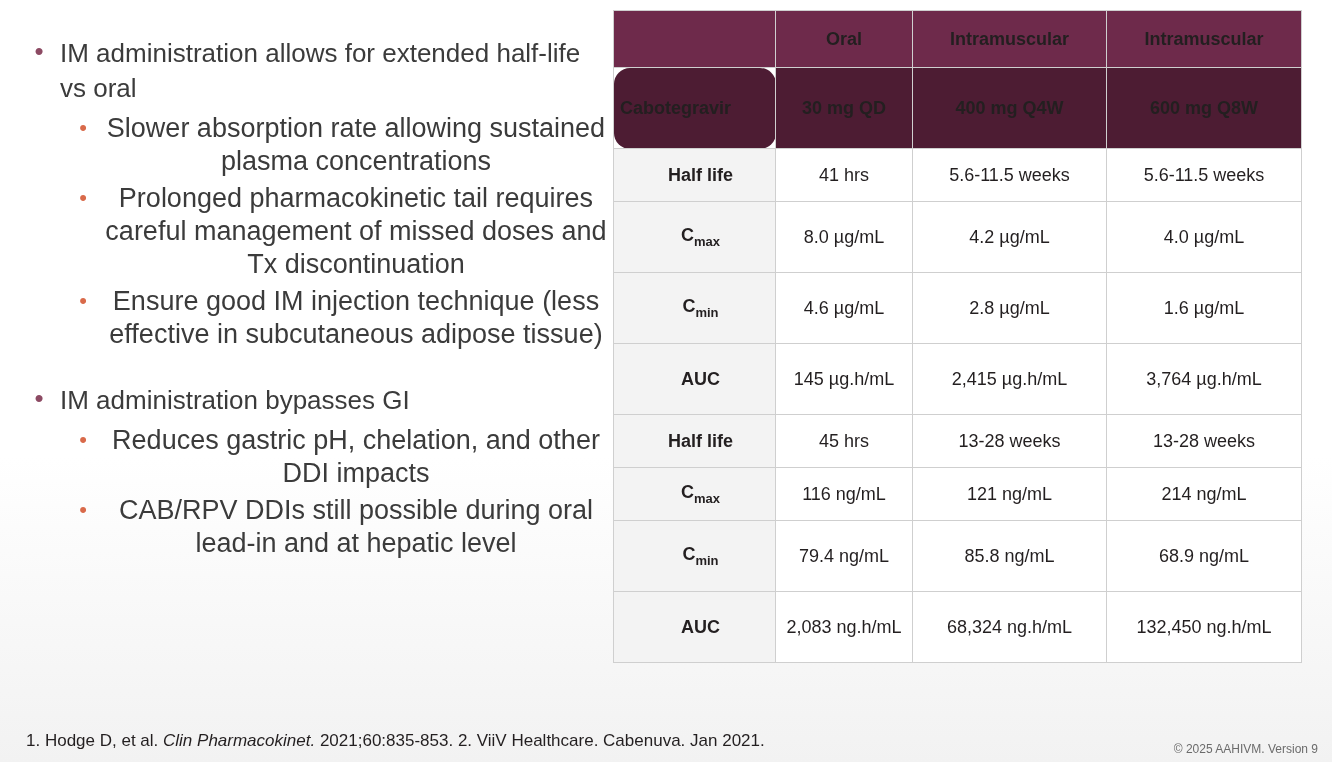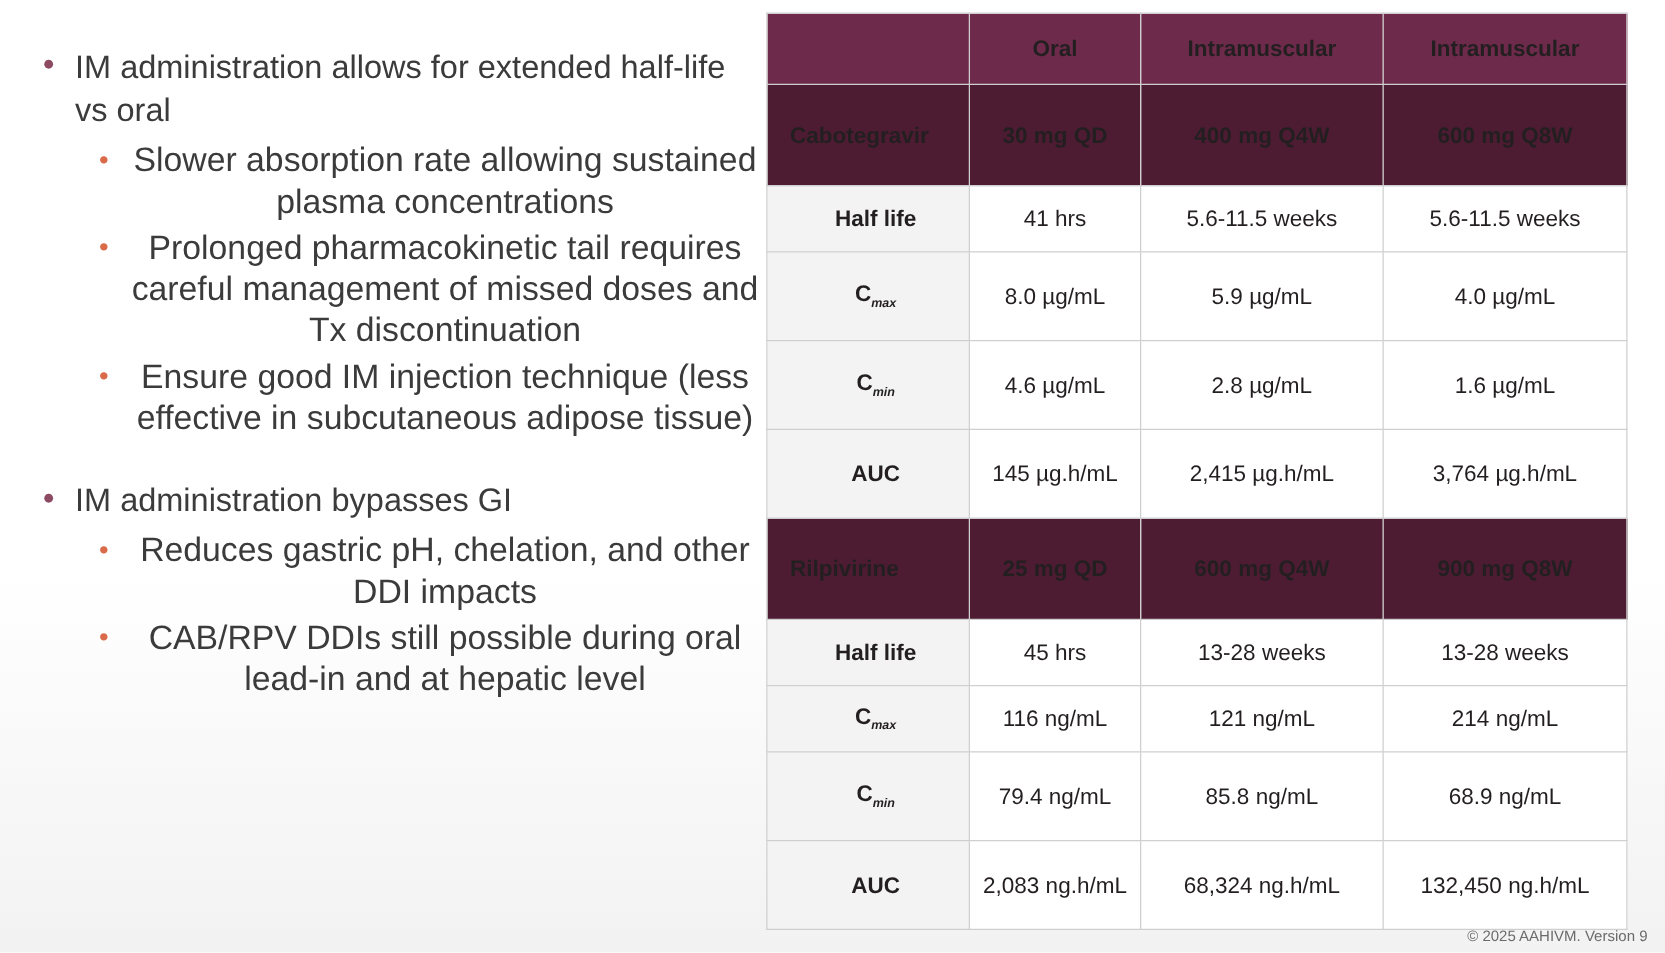--- a/index.html
+++ b/index.html
@@ -111,38 +111,38 @@
   .drug-row td {
     background: #4d1c33;
     color: #ffffff;
     font-weight: bold;
     font-size: 20px;
     height: 72px;
     border: 1px solid #4d1c33;
   }
   .drug-row td.drug-name {
     text-align: left;
-    padding-left: 18px;
+    padding-left: 6px;
+    border-radius: 16px;
   }
   .rowlabel {
     background: #f3f3f3;
     text-align: right;
     padding-left: 14px !important;
     font-weight: bold;
     font-size: 19px;
   }
   td.val {
     background: #ffffff;
     font-size: 19px;
   }
   td.h44 { height: 44px; }
   td.h62 { height: 62px; }
   sub {
-    font-size: 10px;
-    font-style: italic;
+    font-size: 13px;
   }
 
   
   .footnote {
     position: absolute;
     left: 26px;
     top: 731px;
     font-size: 17px;
     color: #231f20;
   }
@@ -228,44 +228,38 @@
         <tr>
           <td class="rowlabel h44">Half life</td>
           <td class="val h44">41 hrs</td>
           <td class="val h44">5.6-11.5 weeks</td>
           <td class="val h44">5.6-11.5 weeks</td>
         </tr>
 
         <tr>
           <td class="rowlabel h62"><span>C</span><sub>max</sub></td>
           <td class="val h62">8.0 µg/mL</td>
-          <td class="val h62">5.9 µg/mL</td>
+          <td class="val h62">4.2 µg/mL</td>
           <td class="val h62">4.0 µg/mL</td>
         </tr>
 
         <tr>
           <td class="rowlabel h62"><span>C</span><sub>min</sub></td>
           <td class="val h62">4.6 µg/mL</td>
           <td class="val h62">2.8 µg/mL</td>
           <td class="val h62">1.6 µg/mL</td>
         </tr>
 
         <tr>
           <td class="rowlabel h62">AUC</td>
           <td class="val h62">145 µg.h/mL</td>
           <td class="val h62">2,415 µg.h/mL</td>
           <td class="val h62">3,764 µg.h/mL</td>
         </tr>
 
-        <tr class="drug-row">
-          <td class="drug-name">Rilpivirine</td>
-          <td>25 mg QD</td>
-          <td>600 mg Q4W</td>
-          <td>900 mg Q8W</td>
-        </tr>
 
         <tr>
           <td class="rowlabel h44">Half life</td>
           <td class="val h44">45 hrs</td>
           <td class="val h44">13-28 weeks</td>
           <td class="val h44">13-28 weeks</td>
         </tr>
 
         <tr>
           <td class="rowlabel h44"><span>C</span><sub>max</sub></td>
@@ -285,16 +279,19 @@
           <td class="rowlabel h62">AUC</td>
           <td class="val h62">2,083 ng.h/mL</td>
           <td class="val h62">68,324  ng.h/mL</td>
           <td class="val h62">132,450 ng.h/mL</td>
         </tr>
 
       </tbody>
     </table>
   </div>
 
+  <div class="footnote">
+    <span>1. Hodge D, et al. </span><i>Clin Pharmacokinet.</i><span> 2021;60:835-853. 2. ViiV Healthcare. Cabenuva. Jan 2021.</span>
+  </div>
 
   <div class="copyright">© 2025 AAHIVM. Version 9</div>
 
 </div>
 
 </body></html>

